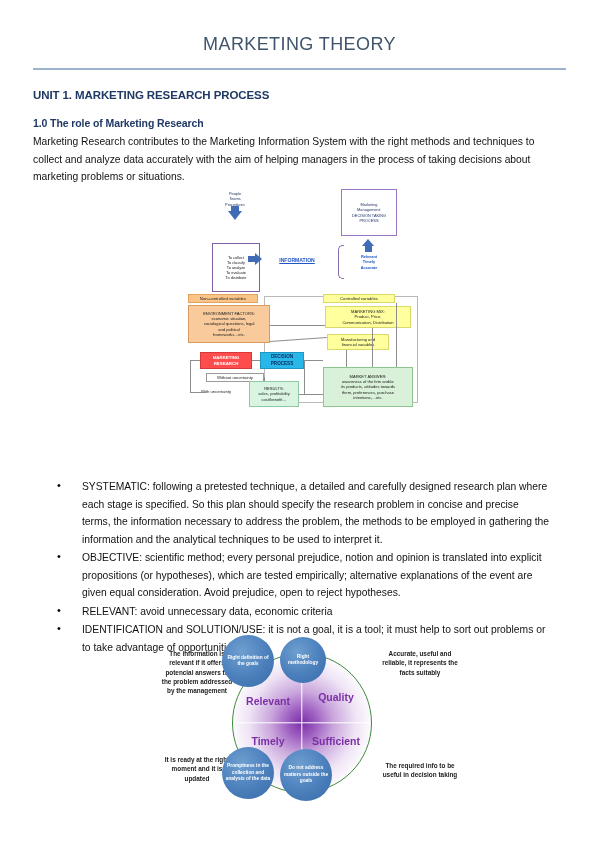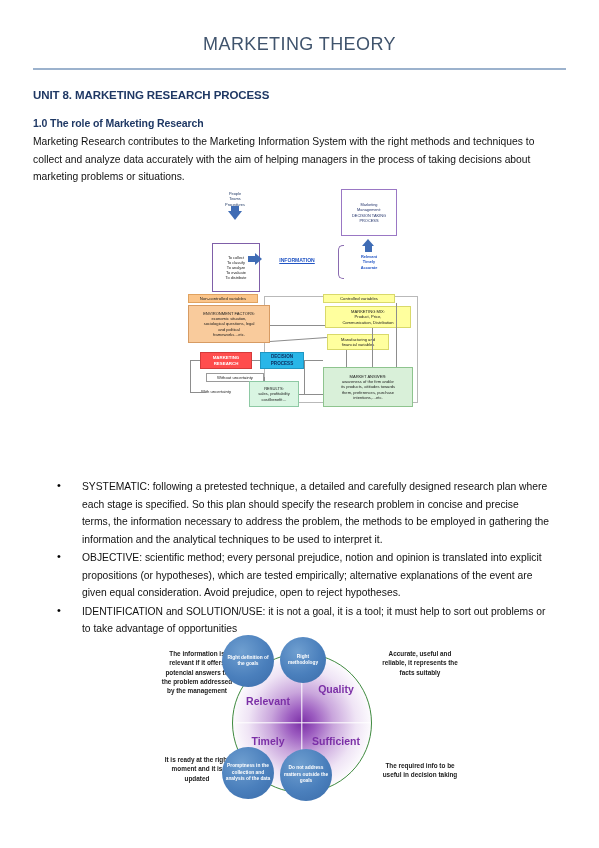--- a/index.html
+++ b/index.html
@@ -115,21 +115,21 @@
   #diagram2{position:absolute;left:160px;top:643px;width:300px;height:178px;}
   .q-wrap{position:absolute;left:72px;top:10px;width:140px;height:140px;}
   .q-core{position:absolute;inset:0;border-radius:50%;overflow:hidden;
           background:radial-gradient(circle at 50% 50%,#7b2fa6 0%,#9c5cc0 14%,#c9a5dc 32%,#efe4f5 55%,#ffffff 74%);
           border:1.6px solid #3f8a3f;}
   .q-vline{position:absolute;left:50%;top:3px;width:1.4px;height:134px;background:#ffffff;transform:translateX(-50%);}
   .q-hline{position:absolute;top:50%;left:3px;height:1.4px;width:134px;background:#ffffff;transform:translateY(-50%);}
   .q-lab{position:absolute;font-size:10.5px;font-weight:bold;color:#7b2fa6;
          text-align:center;width:64px;}
   .q-relevant{left:4px;top:42px;}
-  .q-quality{left:72px;top:30px;}
+  .q-quality{left:72px;top:38px;}
   .q-timely{left:4px;top:82px;}
   .q-sufficient{left:72px;top:82px;text-align:center;}
 
   .q-bub{position:absolute;width:52px;height:52px;border-radius:50%;
          background:radial-gradient(circle at 38% 32%,#6f9fd0 0%,#4a7fbc 55%,#3a6ba8 100%);
          color:#fff;font-size:4.8px;font-weight:bold;line-height:1.34;
          display:flex;align-items:center;justify-content:center;text-align:center;
          padding:2px;box-sizing:border-box;}
   .qb-tl{left:62px;top:-8px;}
   .qb-tr{left:120px;top:-6px;width:46px;height:46px;}
@@ -144,21 +144,21 @@
   .qn-br{left:222px;top:118px;width:76px;}
 </style>
 </head>
 <body>
 
 <div class="page">
 
   <div class="doc-title">MARKETING THEORY</div>
   <div class="title-rule"></div>
 
-  <div class="h-unit">UNIT 8. MARKETING RESEARCH PROCESS</div>
+  <div class="h-unit">UNIT 1. MARKETING RESEARCH PROCESS</div>
   <div class="h-sub">1.0 The role of Marketing Research</div>
   <div class="para" id="para-intro">Marketing Research contributes to the Marketing Information System with the right methods and techniques to collect and analyze data accurately with the aim of helping managers in the process of taking decisions about marketing problems or situations.</div>
 
   <div id="diagram1">
 
     <div class="bx d1-people">
       <div>
         <div>People</div>
         <div>Teams</div>
         <div>Procedures</div>
@@ -281,20 +281,21 @@
     <div class="d1-line" style="left:78px;top:188px;width:.6px;height:4px;"></div>
     <div class="d1-line" style="left:160px;top:161px;width:.6px;height:17px;"></div>
     <div class="d1-line" style="left:186px;top:139px;width:.6px;height:39px;"></div>
     <div class="d1-line" style="left:210px;top:114px;width:.6px;height:64px;"></div>
   </div>
 
 
   <ul class="bullets">
     <li>SYSTEMATIC: following a pretested technique, a detailed and carefully designed research plan where each stage is specified. So this plan should specify the research problem in concise and precise terms, the information necessary to address the problem, the methods to be employed in gathering the information and the analytical techniques to be used to interpret it.</li>
     <li>OBJECTIVE: scientific method; every personal prejudice, notion and opinion is translated into explicit propositions (or hypotheses), which are tested empirically; alternative explanations of the event are given equal consideration. Avoid prejudice, open to reject hypotheses.</li>
+    <li>RELEVANT: avoid unnecessary data, economic criteria</li>
     <li>IDENTIFICATION and SOLUTION/USE: it is not a goal, it is a tool; it must help to sort out problems or to take advantage of opportunities</li>
   </ul>
 
   <div id="diagram2">
 
     <div class="q-note qn-tl">The information is relevant if it offers potencial answers to the problem addressed by the management</div>
     <div class="q-note qn-tr">Accurate, useful and reliable, it represents the facts suitably</div>
     <div class="q-note qn-bl">It is ready at the right moment and it is updated</div>
     <div class="q-note qn-br">The required info to be useful in decision taking</div>
 

